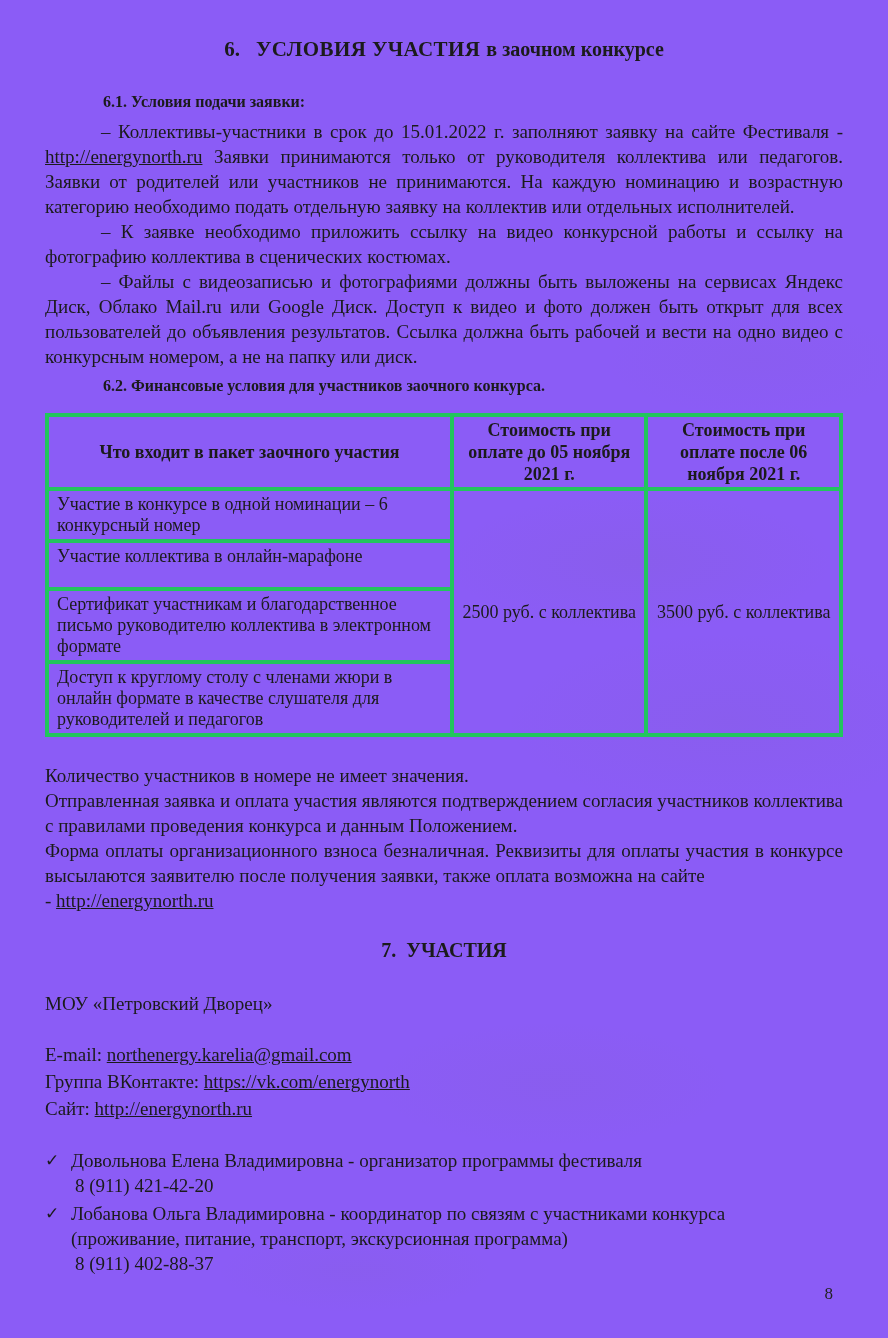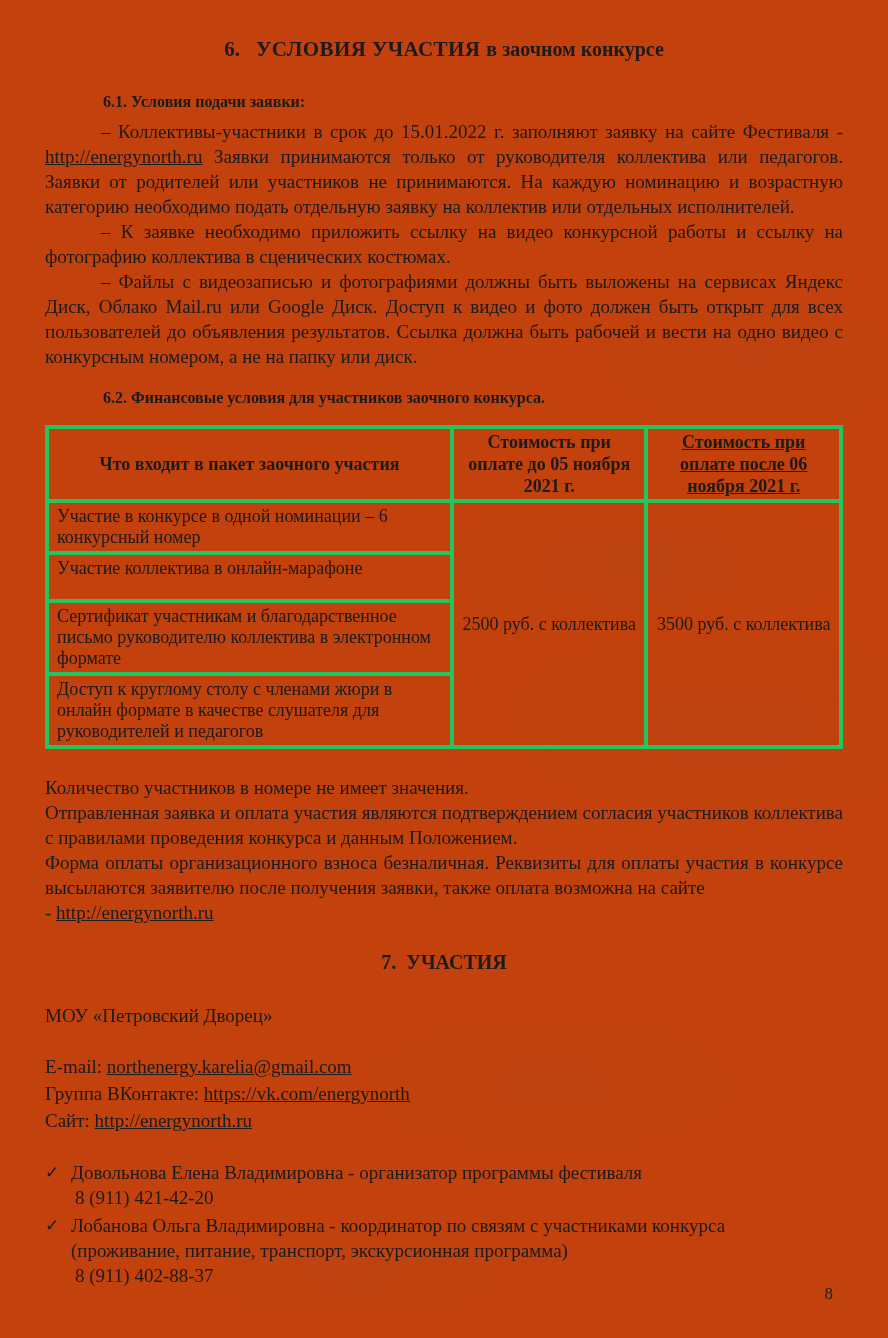--- a/index.html
+++ b/index.html
@@ -2,21 +2,21 @@
 <html lang="ru"><head>
 <meta charset="utf-8">
 <style>
   html,body{margin:0;padding:0;}
   body{
     width:888px;height:1338px;
     background:#f4f4f2;
     font-family:"Liberation Serif","DejaVu Serif",serif;
   }
   .sheet{
-    position:relative;width:888px;height:1338px;background:#c2410c;overflow:hidden;
+    position:relative;width:888px;height:1338px;background:#8b5cf6;overflow:hidden;
   }
   .noise{
     position:absolute;inset:0;pointer-events:none;
     background:
       radial-gradient(ellipse 280px 100px at 72% 42%, rgba(110,110,110,.07), transparent 70%),
       radial-gradient(ellipse 320px 130px at 82% 54%, rgba(110,110,110,.06), transparent 70%),
       radial-gradient(ellipse 260px 90px at 62% 81%, rgba(110,110,110,.05), transparent 70%),
       radial-gradient(ellipse 220px 80px at 85% 27%, rgba(110,110,110,.04), transparent 70%),
       radial-gradient(ellipse 200px 60px at 40% 95%, rgba(110,110,110,.05), transparent 70%);
   }
@@ -26,32 +26,32 @@
     color:#1b1b1b;
     font-size:19px;line-height:25px;
     text-align:justify;
     filter:blur(0.2px);
   }
   .doc-title{text-align:center;font-weight:700;line-height:30px;margin-top:8px;}
   .t-num{font-size:21px;margin-right:16px;}
   .t-main{font-size:21px;letter-spacing:.4px;}
   .t-suffix{font-size:20px;margin-left:6px;}
   .h2{font-weight:700;font-size:16px;text-align:left;line-height:26px;margin:24px 0 4px 58px;}
-  .h62{margin-top:16px;}
+  .h62{margin-top:4px;}
   p{margin:0;}
   .para{text-indent:56px;}
   table.fees{
     width:100%;border-collapse:collapse;margin-top:14px;
     font-size:18px;line-height:21px;text-align:left;
   }
   .fees th,.fees td{border:4px solid #22c55e;padding:3px 8px;vertical-align:top;}
   .fees th{font-weight:700;text-align:center;vertical-align:middle;line-height:22px;height:44px;padding:2px 10px;}
   .fees .c1{width:51%;}
   .fees .c2{width:24.5%;}
-  .fees .c3{width:24.5%;text-decoration:underline;}
+  .fees .c3{width:24.5%;}
   .fees td.price{text-align:center;vertical-align:middle;font-size:18px;}
   .fees tr.r1 td{height:38px;}
   .fees tr.r2 td{height:38px;}
   .fees tr.r4 td{height:58px;}
   .fees tr.r3 td.thick{border-top:3px solid #242424;border-radius:22px;}
   .post-block{margin-top:26px;}
   .post{text-indent:0;}
   .h7{text-align:center;font-weight:700;font-size:20px;margin:24px 0 0 0;line-height:26px;}
   .addr{margin-top:28px;line-height:26px;text-align:left;}
   .links-block{margin-top:24px;line-height:27px;text-align:left;}

